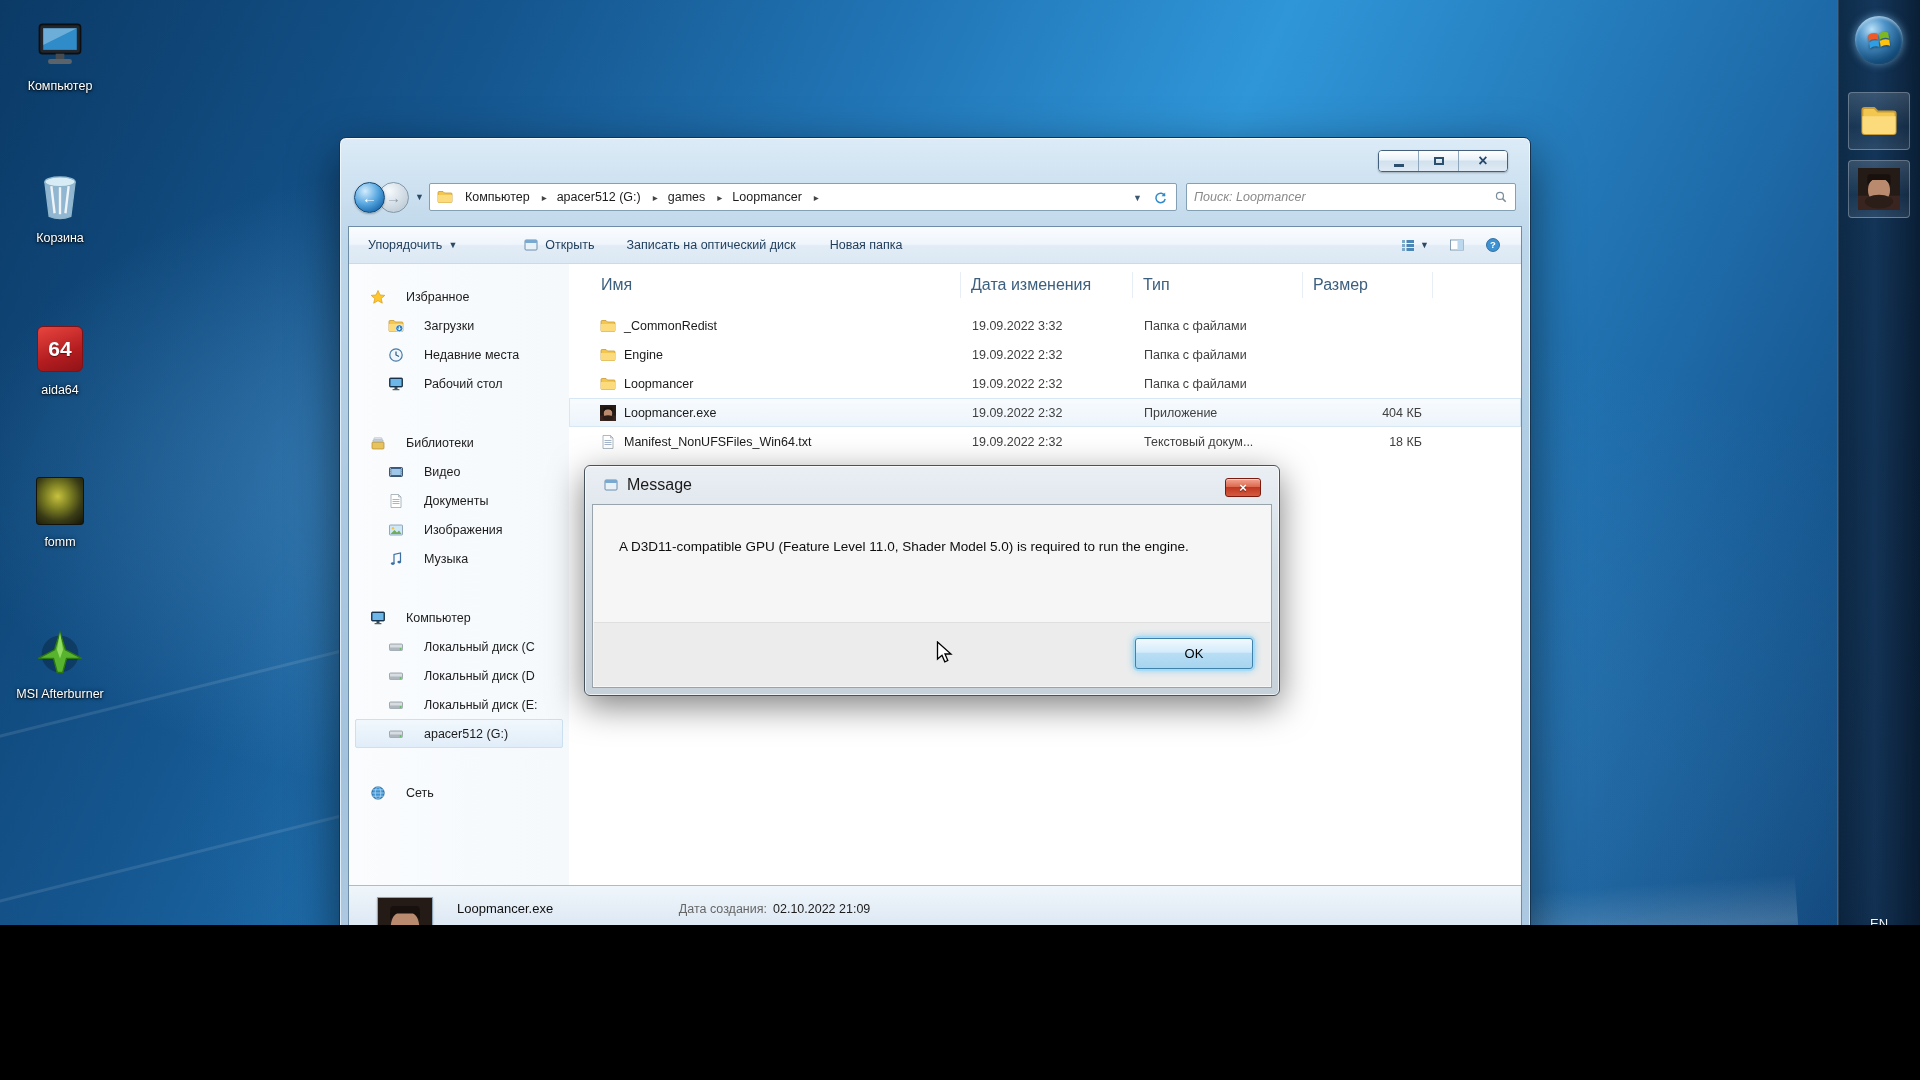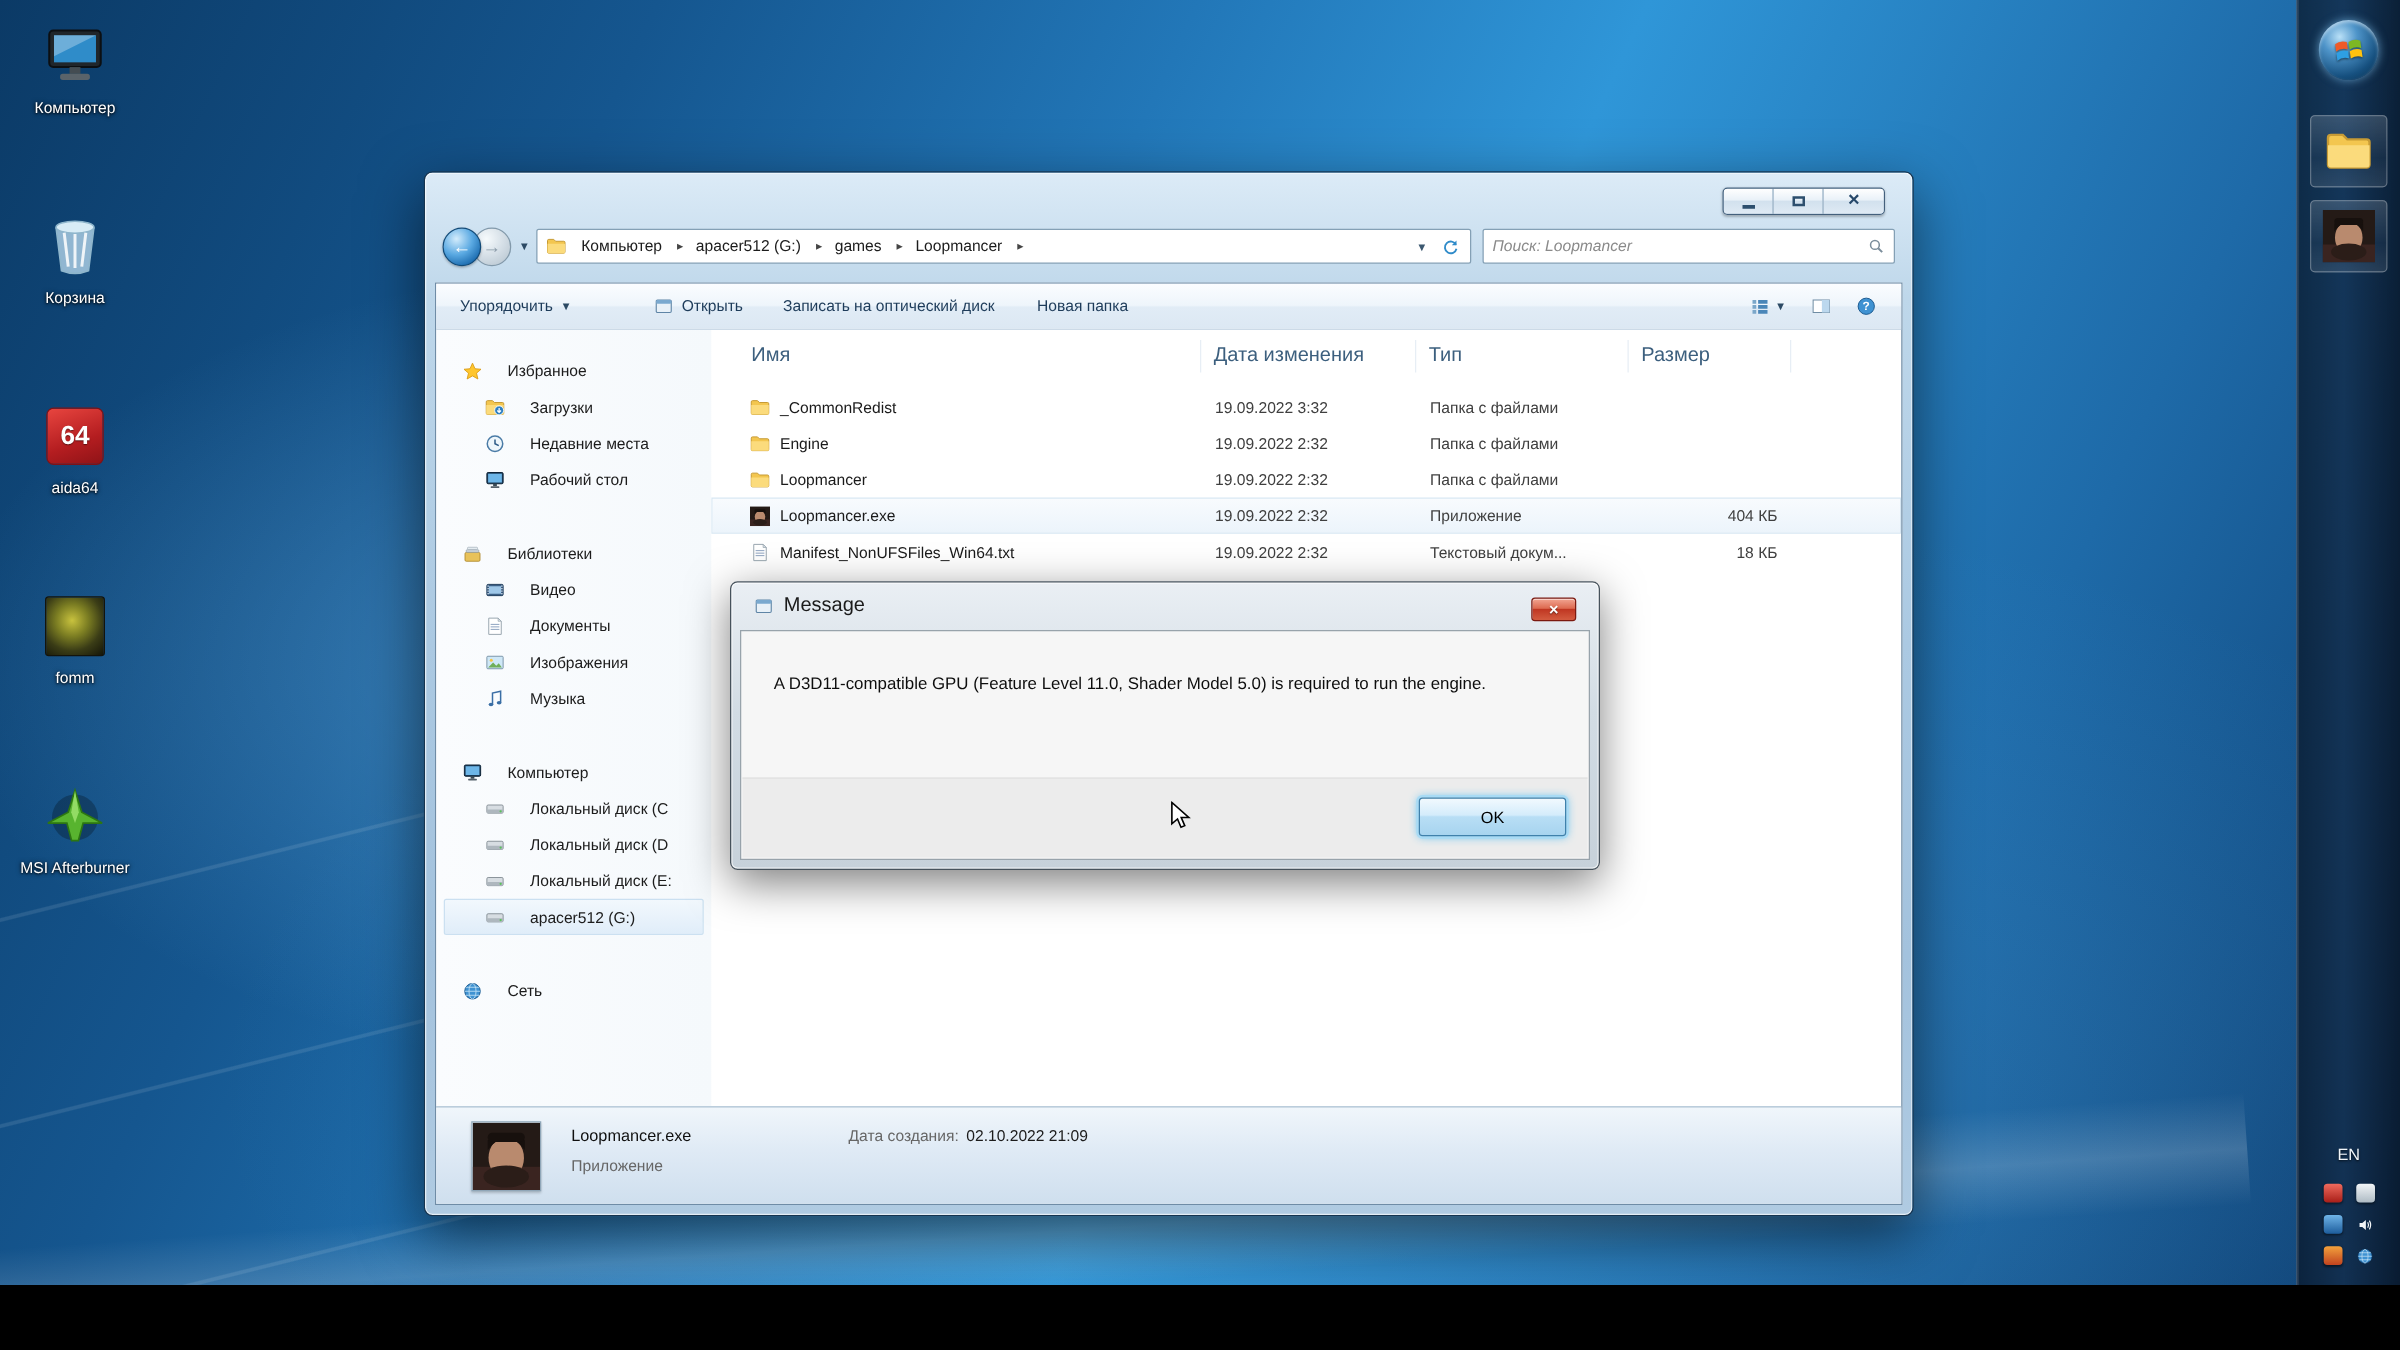--- a/index.html
+++ b/index.html
@@ -1,20 +1,20 @@
 <!DOCTYPE html>
 <html><head>
 <meta charset="utf-8">
 <style>
   * { margin:0; padding:0; box-sizing:border-box; }
   html,body { width:1920px; height:1080px; overflow:hidden; background:#000; }
   body { font-family:"Liberation Sans", sans-serif; font-size:12.5px; position:relative; }
 
   
-  .screen { position:absolute; inset:0; width:1920px; height:1028px; overflow:hidden;
+  .screen { position:absolute; inset:0; width:1920px; height:925px; overflow:hidden;
     background:
       radial-gradient(ellipse 900px 500px at 28% 52%, rgba(130,205,255,.38), transparent 65%),
       radial-gradient(ellipse 1400px 700px at 60% 85%, rgba(90,180,240,.25), transparent 70%),
       linear-gradient(115deg, #0b3a66 0%, #15568f 22%, #2277b8 40%, #2f96d8 55%, #1e6aa8 78%, #0c3c6e 100%);
   }
   .beam { position:absolute; pointer-events:none; }
   .beam1 { left:-200px; top:520px; width:1600px; height:500px; transform:rotate(-14deg);
     background:repeating-linear-gradient(to bottom, transparent 0 70px, rgba(255,255,255,.10) 71px 73px, transparent 74px 160px); }
   .beam2 { left:-100px; top:940px; width:1900px; height:90px; transform:rotate(-4deg);
     background:linear-gradient(to bottom, transparent, rgba(255,255,255,.35) 50%, transparent); opacity:.5; }

